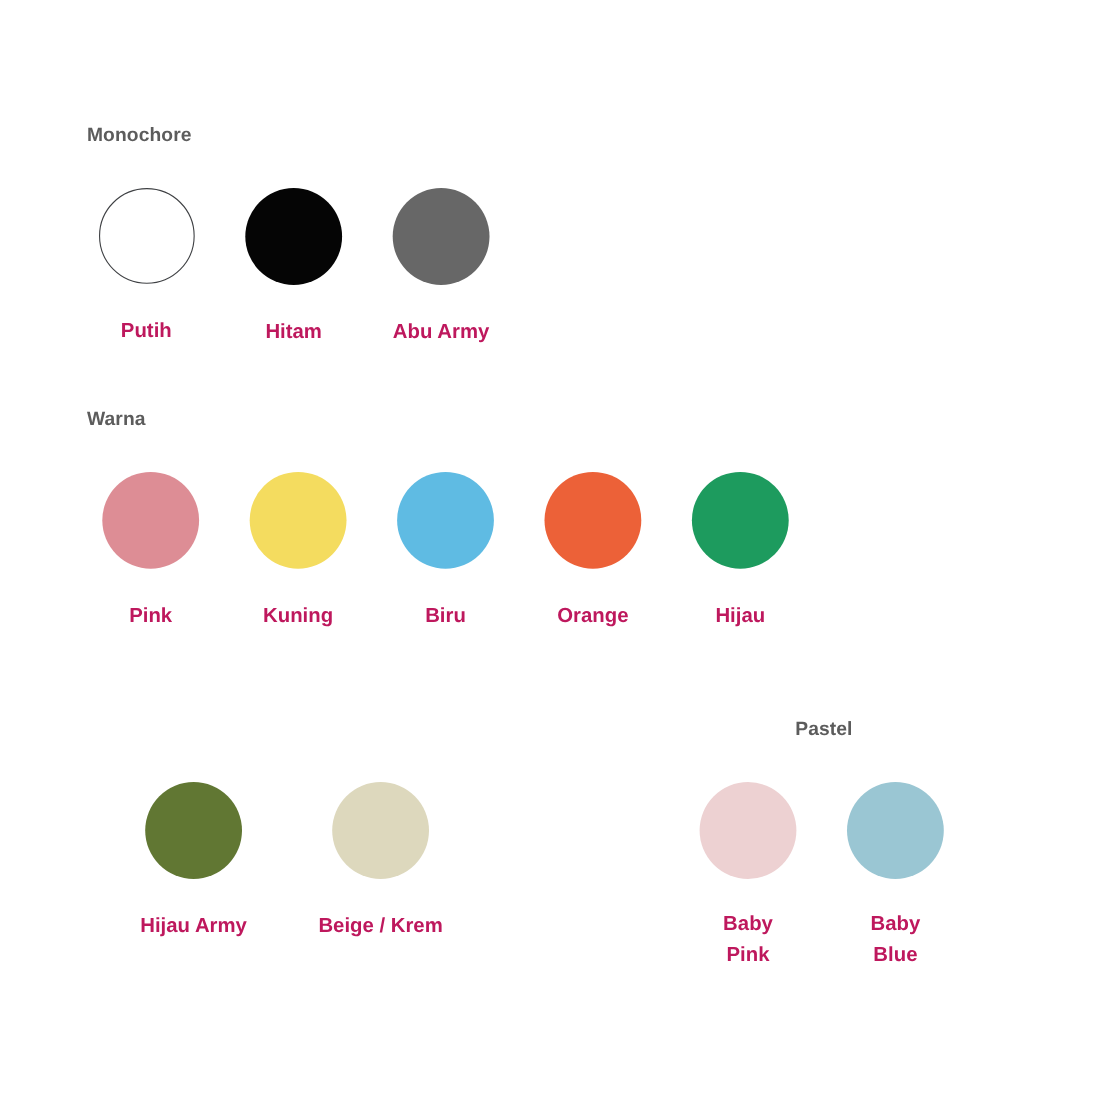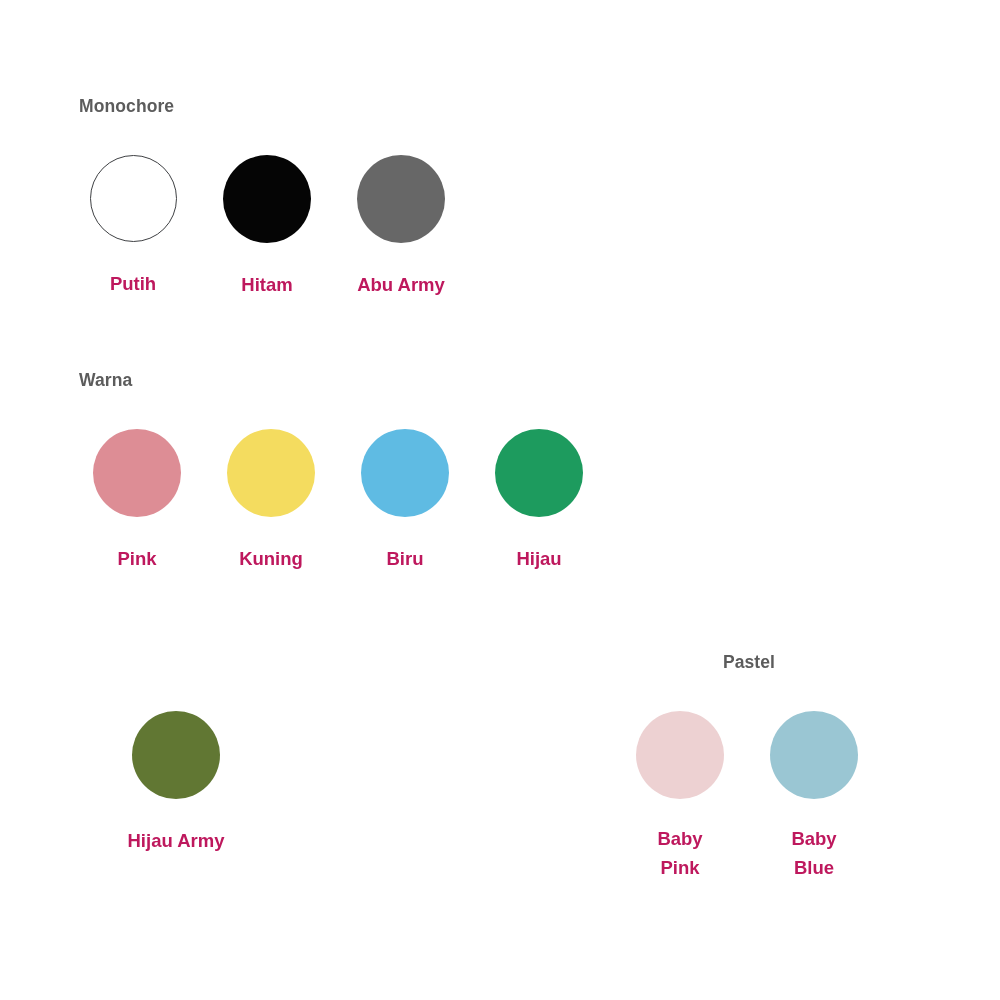--- a/index.html
+++ b/index.html
@@ -20,21 +20,21 @@
     position: relative;
     width: 1000px;
     height: 1000px;
   }
 
   
   .section {
     position: absolute;
   }
 
-  #section-monochore { left: 0px;   top: 96px; }
+  #section-monochore { left: 0px;   top: 112px; }
   #section-warna     { left: 0px;   top: 370px; }
   #section-extra     { left: 0px;   top: 652px; }
   #section-pastel    { left: 595px; top: 652px; }
 
   .section-heading {
     font-size: 17.5px;
     font-weight: bold;
     color: #5c5c5c;
     letter-spacing: 0.1px;
     line-height: 20px;
@@ -132,38 +132,46 @@
       <div class="swatch">
         <div class="swatch-dot" style="background-color: rgb(244, 220, 95);"></div>
         <div class="swatch-label">Kuning</div>
       </div>
 
       <div class="swatch">
         <div class="swatch-dot" style="background-color: rgb(95, 187, 227);"></div>
         <div class="swatch-label">Biru</div>
       </div>
 
+      <div class="swatch">
+        <div class="swatch-dot" style="background-color: rgb(236, 97, 56);"></div>
+        <div class="swatch-label">Orange</div>
+      </div>
 
 
       <div class="swatch">
         <div class="swatch-dot" style="background-color: rgb(29, 155, 94);"></div>
         <div class="swatch-label">Hijau</div>
       </div>
 
     </div>
   </div>
 
   <div class="section" id="section-extra">
     <div class="swatch-row">
 
       <div class="swatch">
         <div class="swatch-dot" style="background-color: rgb(97, 119, 51);"></div>
         <div class="swatch-label">Hijau Army</div>
       </div>
 
+      <div class="swatch">
+        <div class="swatch-dot" style="background-color: rgb(221, 216, 189);"></div>
+        <div class="swatch-label">Beige / Krem</div>
+      </div>
 
     </div>
   </div>
 
   <div class="section" id="section-pastel">
     <div class="section-heading">Pastel</div>
     <div class="swatch-row">
 
       <div class="swatch">
         <div class="swatch-dot" style="background-color: rgb(237, 209, 210);"></div>

